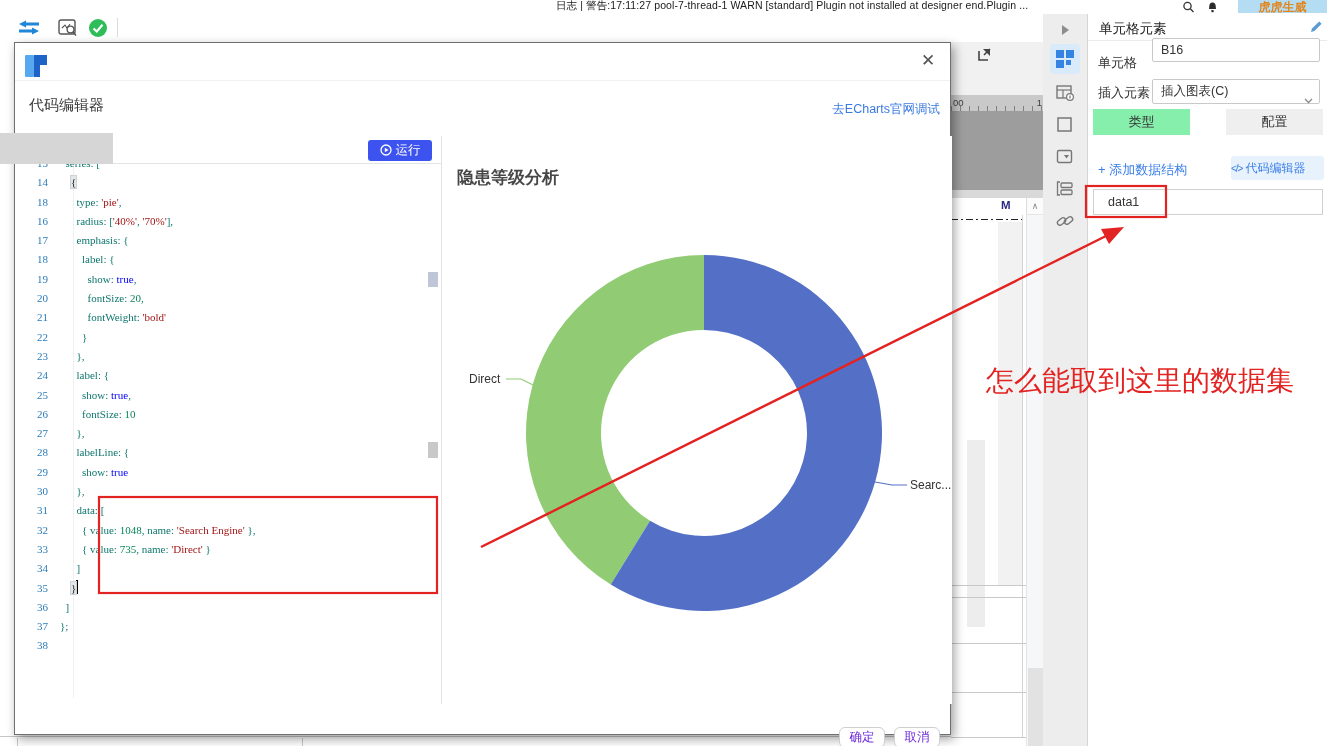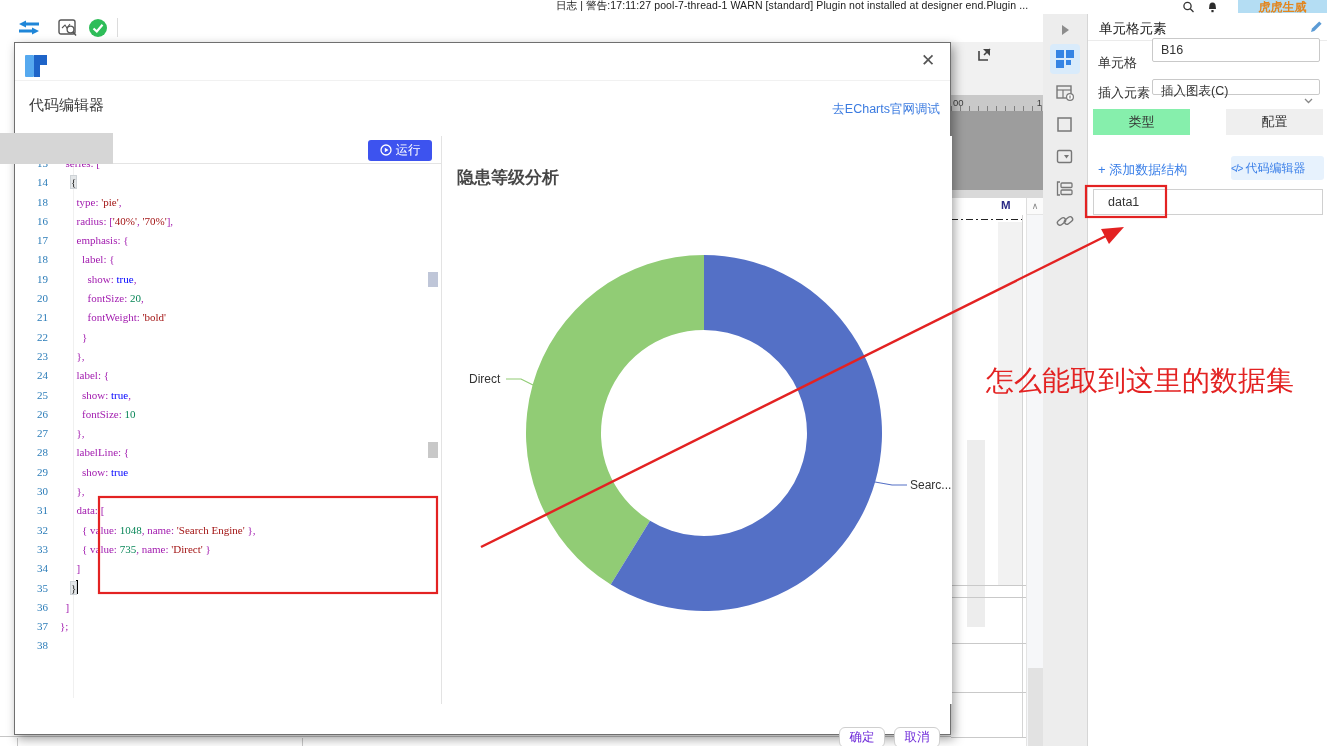--- a/index.html
+++ b/index.html
@@ -55,21 +55,21 @@
   
   .panel { left:1087px; top:14px; width:240px; height:732px; background:#fff;
            border-left:1px solid #d6d6d6; z-index:2; }
   .p-title { position:absolute; left:11px; top:6px; font-size:13.5px; color:#222; }
   .p-edit { position:absolute; left:221px; top:6px; }
   .p-div { position:absolute; left:0; top:26px; width:240px; height:1px; background:#ebebeb; }
   .p-lab { position:absolute; left:10px; font-size:13px; color:#333; }
   .p-input { position:absolute; left:64px; width:168px; height:24px; border:1px solid #c9c9c9;
              border-radius:2px; font-family:"Liberation Sans",sans-serif; font-size:12.5px;
              color:#333; padding:0 8px; background:#fff; }
-  .p-select { position:absolute; left:64px; width:168px; height:16px; border:1px solid #c9c9c9;
+  .p-select { position:absolute; left:64px; width:168px; height:25px; border:1px solid #c9c9c9;
               border-radius:2px; background:#fff; font-size:12.5px; color:#333; line-height:22px;
               padding:0 8px; }
   .p-select .chev { position:absolute; right:7px; top:9px; width:8px; height:5px; }
   .tabs { position:absolute; left:5px; top:95px; width:230px; height:26px; display:flex; }
   .tab { flex:1; font-size:13px; color:#333; text-align:center; line-height:26px; }
   .tab.on { background:#86efac; }
   .tab.off { background:#efefef;margin-left:36px; }
   .addlink { position:absolute; left:10px; top:147px; font-size:13px; color:#3a7fe8; }
   .cebtn { position:absolute; left:143px; top:142px; width:93px; height:24px; background:#e7f2fd;
            border-radius:3px; color:#3a7fe8; font-size:12px; line-height:24px; }
@@ -89,21 +89,21 @@
                 border-bottom:1px solid #e4e4e4; z-index:3; }
   .runbtn { position:absolute; left:353px; top:4px; width:64px; height:21px; background:#3d53ef;
             border-radius:3px; color:#fff; font-size:12.5px; text-align:center; line-height:21px; }
   .runbtn svg { vertical-align:-2px; margin-right:4px; }
   .gutterline { position:absolute; left:58px; top:121px; width:1px; height:534px; background:#f0f0f0; z-index:1; }
   .code-lines { position:absolute; left:0; top:111px; width:412px; z-index:2;
                 font-family:Liberation Serif, serif; font-size:11px; }
   .cl { height:19.3px; line-height:19.3px; display:flex; white-space:pre; }
   .ln { width:45px; text-align:right; padding-right:12px; color:#2b7cb8; flex:none; }
   .ct { color:#1b1b1b; }
-  .tk-p { color:#a21caf;margin-top:37px; } .tk-s { color:#a31515; } .tk-k { color:#0000ff; }
+  .tk-p { color:#0f766e;margin-top:37px; } .tk-s { color:#a31515; } .tk-k { color:#0000ff; }
   .tk-num { color:#098658; } .tk-bh { color:#1b1b1b; background:#e3e6e8; outline:1px solid #cdd2d6; }
   .cursor { display:inline-block; width:2px; height:14px; background:#000; vertical-align:-2px; }
   .sthumb { position:absolute; left:413px; width:10px; z-index:3; }
   .vdiv { position:absolute; left:426px; top:93px; width:1px; height:568px; background:#e3e3e3; }
   .chart-panel { position:absolute; left:427px; top:93px; width:510px; height:568px; background:#fff; }
   .c-title { position:absolute; left:15px; top:30px; font-size:17px; font-weight:bold; color:#474747; }
   .c-label { position:absolute; font-size:12px; color:#333; white-space:nowrap; }
   .okbtn,.cxbtn { position:absolute; top:684px; width:46px; height:21px; background:#fff;
      border:1px solid #cfcfcf; border-radius:6px; font-size:12.5px; color:#6d28d9;
      text-align:center; line-height:19px; }

